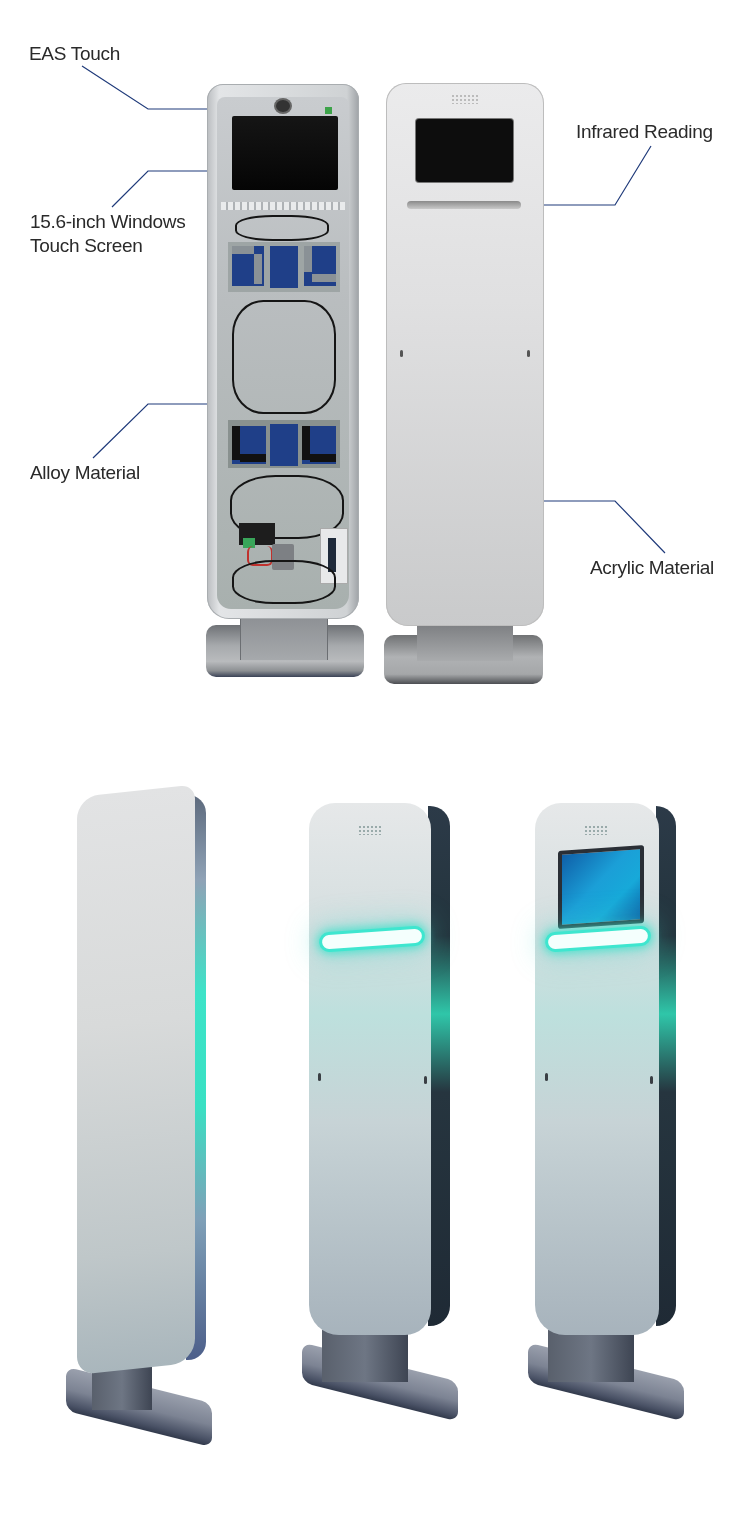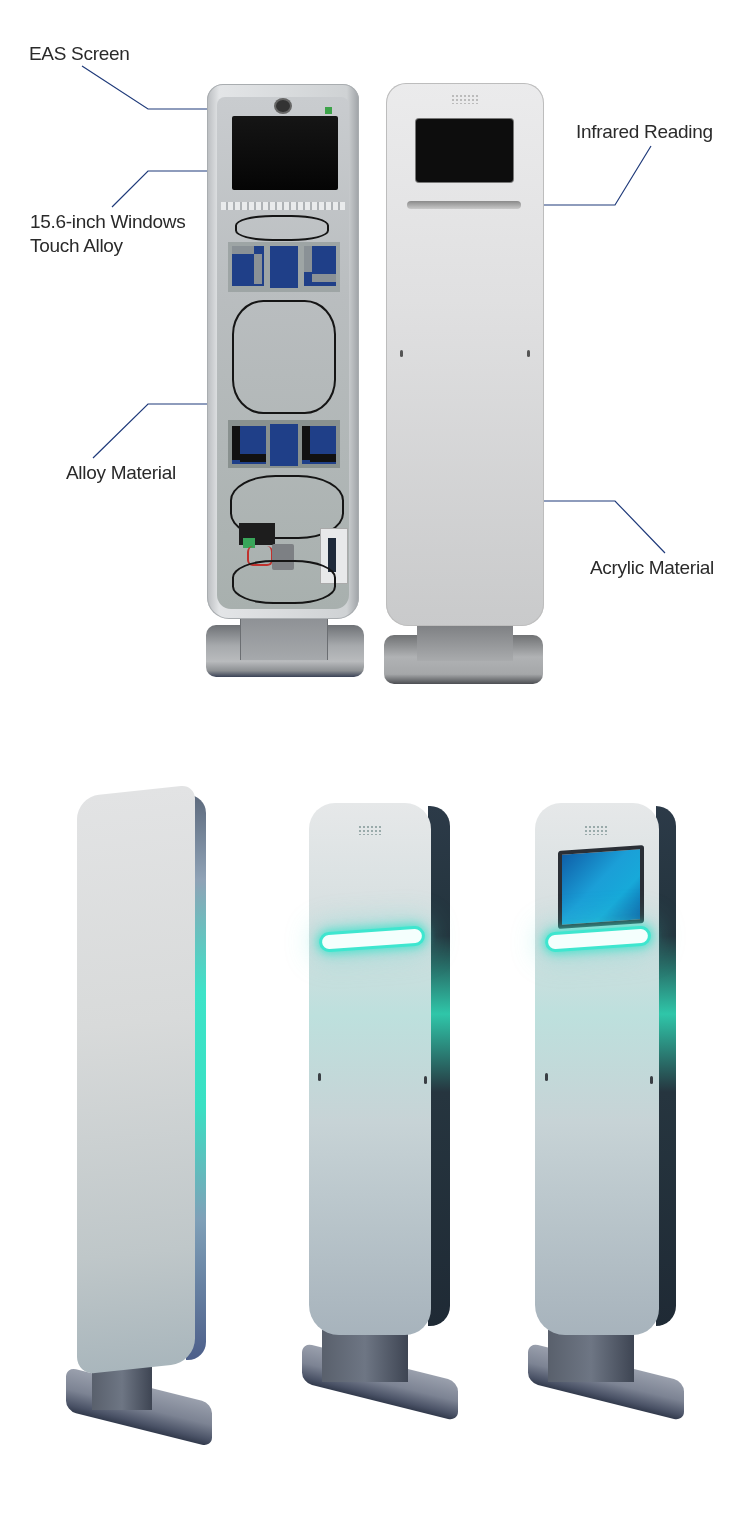--- a/index.html
+++ b/index.html
@@ -75,24 +75,24 @@
 <svg class="callouts" viewBox="0 0 750 720">
   <g stroke="#1f3a7a" stroke-width="1.2" fill="none">
     <polyline points="82,66 148,109 273,109"></polyline>
     <polyline points="112,207 148,171 274,171"></polyline>
     <polyline points="93,458 148,404 274,404"></polyline>
     <polyline points="651,146 615,205 491,205"></polyline>
     <polyline points="665,553 615,501 491,501"></polyline>
   </g>
 </svg>
 
-<div class="label" style="left:29px;top:42px;">EAS Screen</div>
+<div class="label" style="left:29px;top:42px;">EAS Touch</div>
 <div class="label" style="left:30px;top:210px;">15.6-inch Windows</div>
-<div class="label" style="left:30px;top:234px;">Touch Alloy</div>
-<div class="label" style="left:30px;top:461px;margin-left:36px;">Alloy Material</div>
+<div class="label" style="left:30px;top:234px;">Touch Screen</div>
+<div class="label" style="left:30px;top:461px;">Alloy Material</div>
 <div class="label" style="left:576px;top:120px;">Infrared Reading</div>
 <div class="label" style="left:590px;top:556px;">Acrylic Material</div>
 
 <div>
   <div class="abs neck1b"></div>
   <div class="abs foot1"></div>
   <div class="abs neck1b" style="top:618px;height:42px;"></div>
   <div class="abs open-frame"></div>
   <div class="abs open-inner"></div>
   <div class="abs eas"></div>

